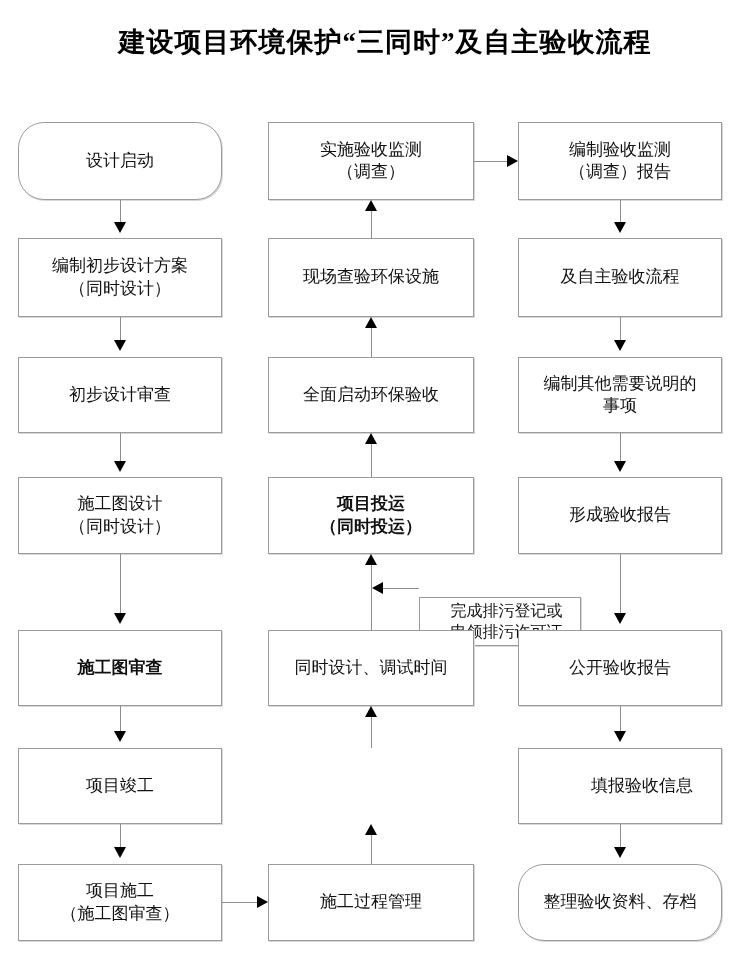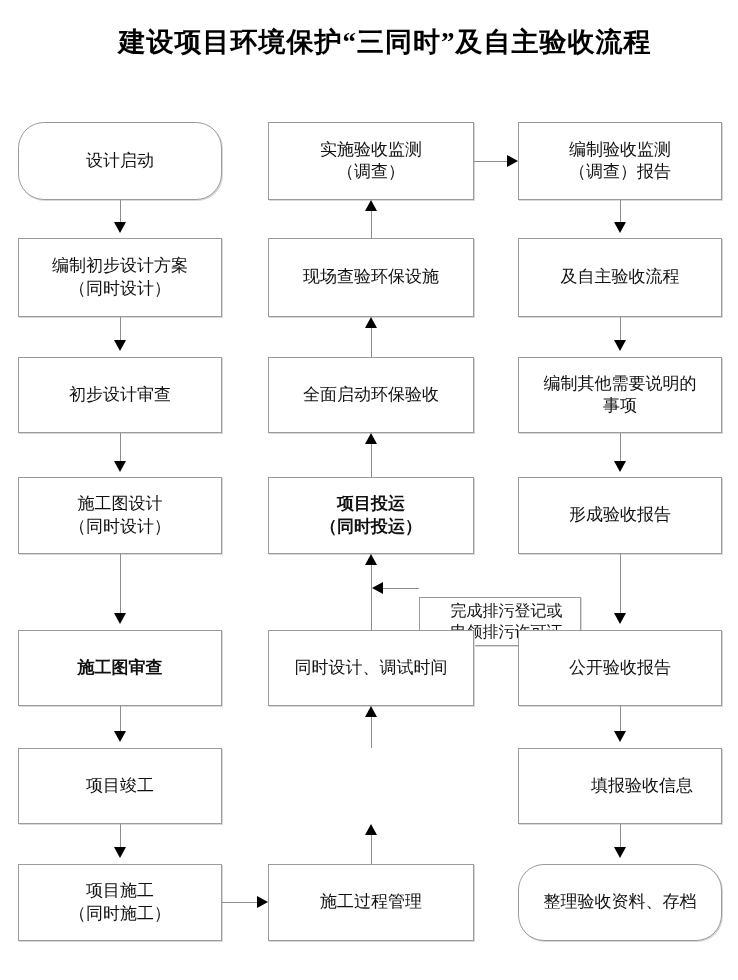--- a/index.html
+++ b/index.html
@@ -108,21 +108,21 @@
 
   <div class="vline" style="left:120px;top:706px;height:25px;"></div>
   <div class="arrow down" style="left:114px;top:731px;"></div>
 
   <div class="node" style="left:18px;top:748px;width:204px;height:76px;">项目竣工</div>
 
   <div class="vline" style="left:120px;top:824px;height:23px;"></div>
   <div class="arrow down" style="left:114px;top:847px;"></div>
 
   <div class="node" style="left:18px;top:864px;width:204px;height:77px;">项目施工
-（同时施工）</div>
+（施工图审查）</div>
 
   <div class="hline" style="left:222px;top:902px;width:35px;"></div>
   <div class="arrow right" style="left:257px;top:896px;"></div>
 
   <div class="node" style="left:268px;top:122px;width:206px;height:78px;">实施验收监测
 （调查）</div>
 
   <div class="hline" style="left:474px;top:161px;width:33px;"></div>
   <div class="arrow right" style="left:507px;top:155px;"></div>
 

